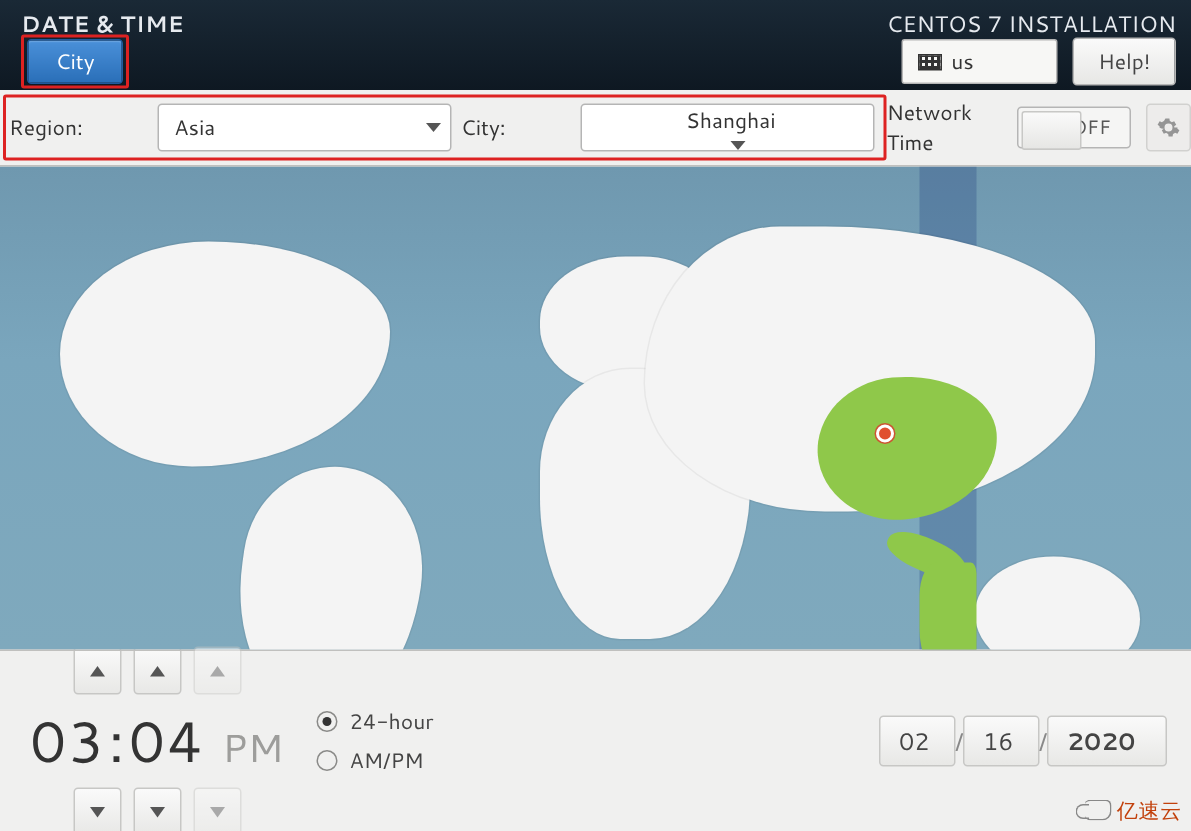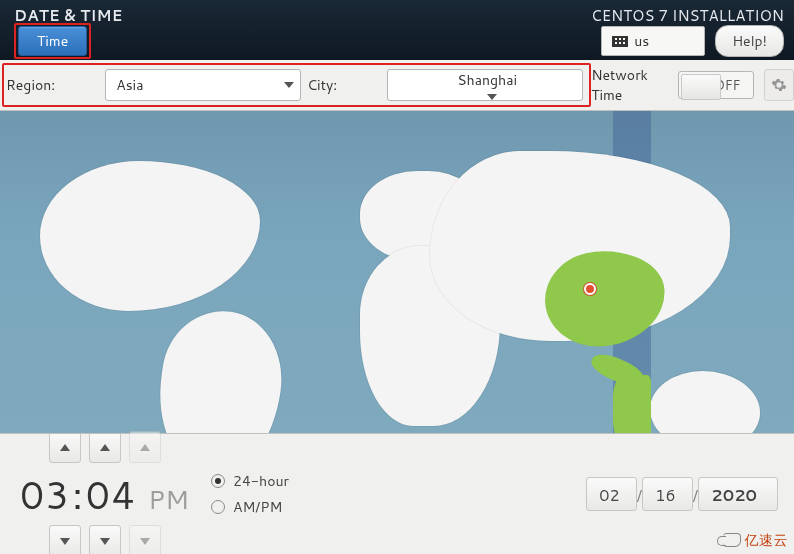--- a/index.html
+++ b/index.html
@@ -32,21 +32,21 @@
     border-radius: 2px; display: flex; align-items: center; gap: 6px;
     padding: 4px 10px; font-size: 14px; min-width: 104px;
   }
   .kb-icon { width: 16px; height: 11px; background:
     repeating-linear-gradient(90deg, #333 0 2px, transparent 2px 4px),
     repeating-linear-gradient(0deg, #333 0 2px, transparent 2px 4px);
     border: 1px solid #333; position: relative;
   }
   .help-btn {
     background: linear-gradient(180deg,#fafafa,#e7e7e5);
-    border: 1px solid #b5b5b5; border-radius: 13px;
+    border: 1px solid #b5b5b5; border-radius: 3px;
     padding: 5px 16px; font-size: 14px; color: #444; cursor: pointer;
   }
 
   
   .config-bar {
     width: 100%; height: 50px; padding: 8px 10px 8px 2px;
     display: flex; align-items: center; justify-content: space-between;
     background: #f0f0ef;
   }
   .region-group {
@@ -152,21 +152,21 @@
 </head>
 <body>
 
 <div class="topbar">
   <div class="top-row">
     <div class="page-title">DATE &amp; TIME</div>
     <div class="installer-title">CENTOS 7 INSTALLATION</div>
   </div>
   <div class="bottom-row">
     <span class="done-group">
-      <button class="done-btn">Time</button>
+      <button class="done-btn">City</button>
     </span>
     <div class="right-controls">
       <div class="kb-pill">
         <span class="kb-icon"></span>
         <span>us</span>
       </div>
       <button class="help-btn">Help!</button>
     </div>
   </div>
 </div>

